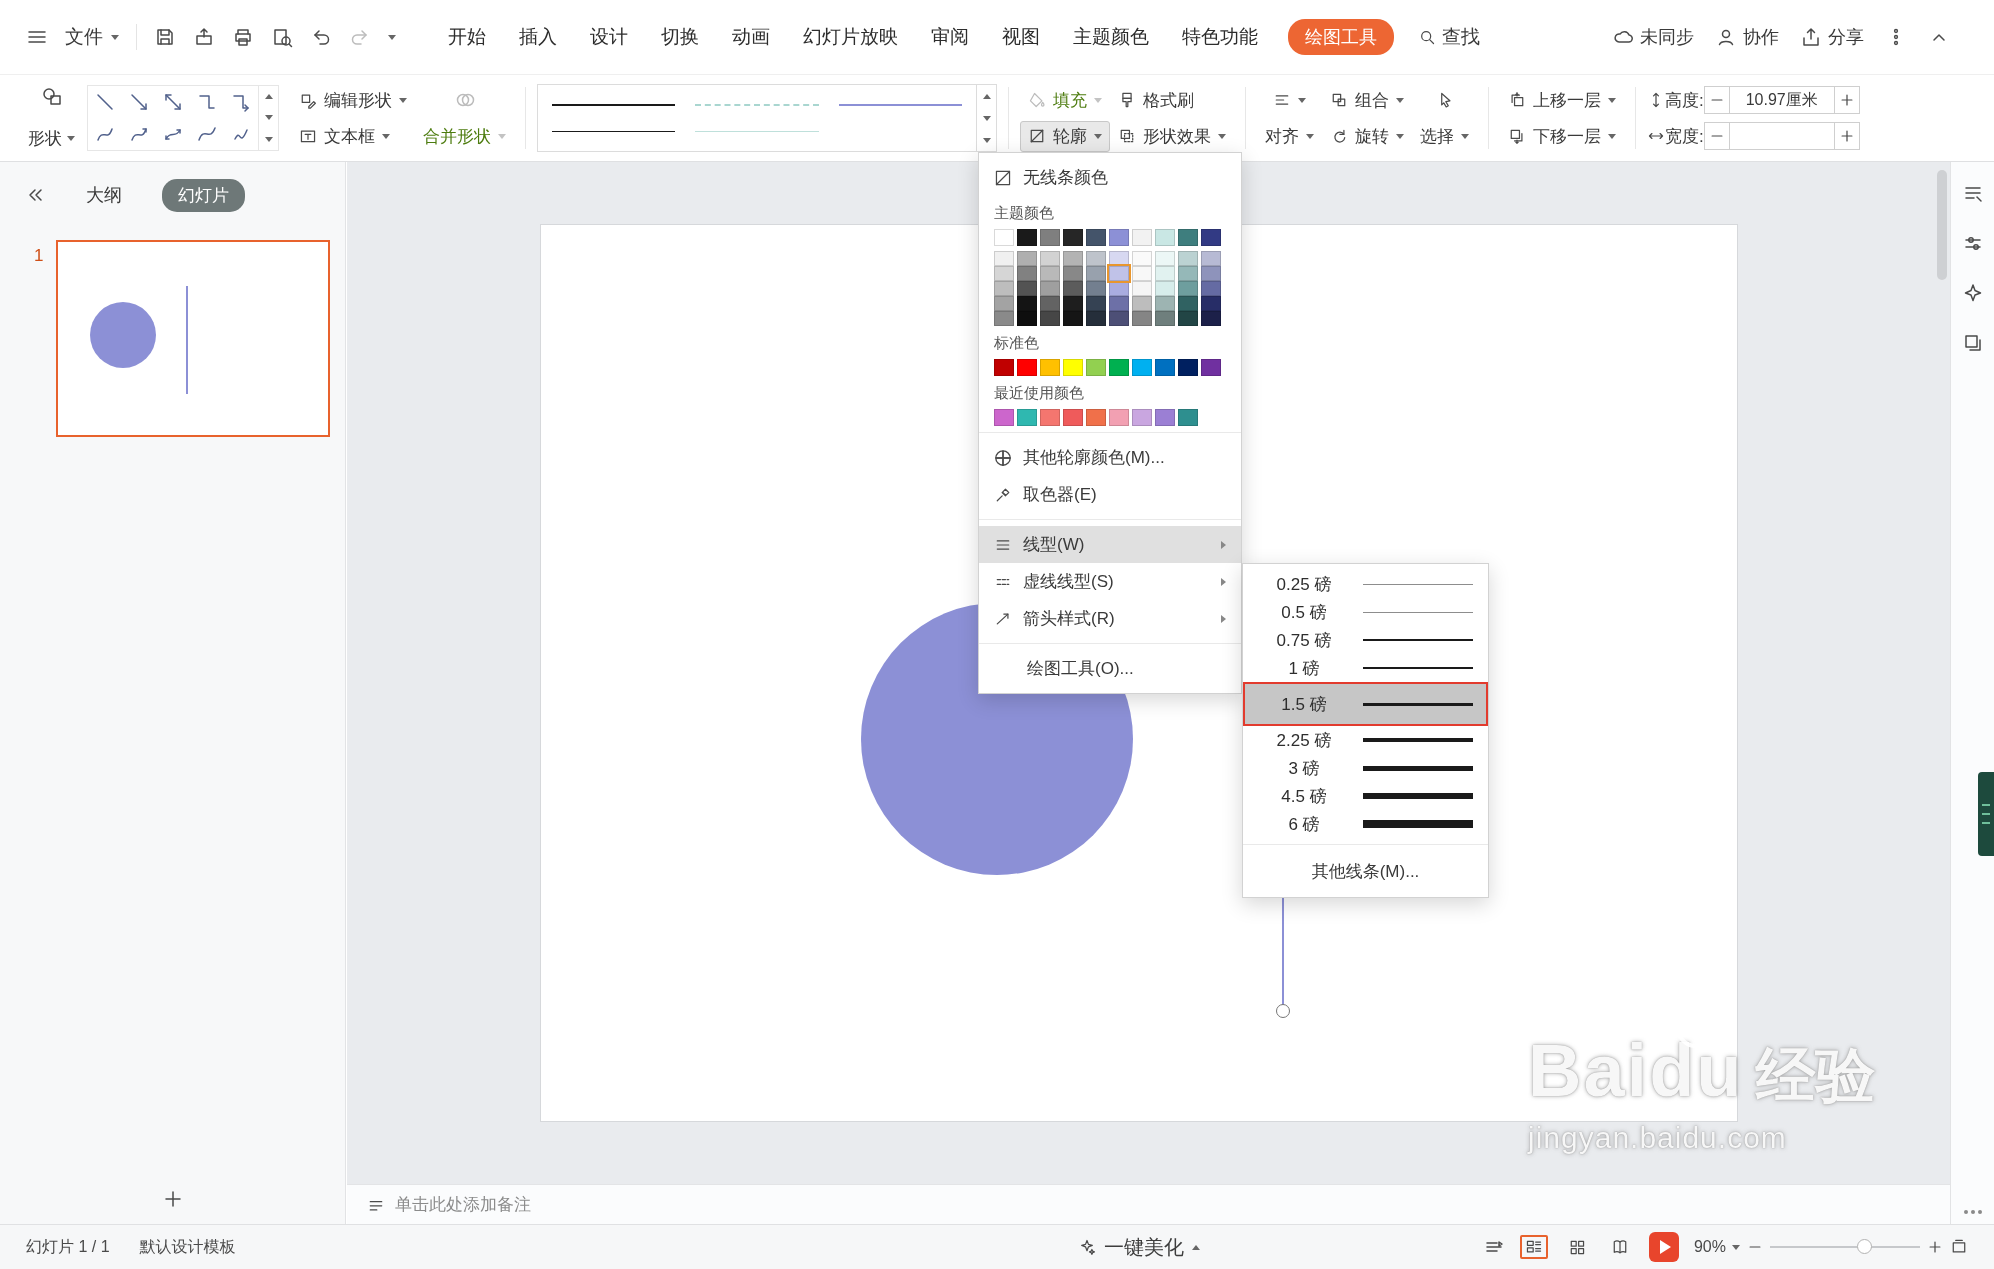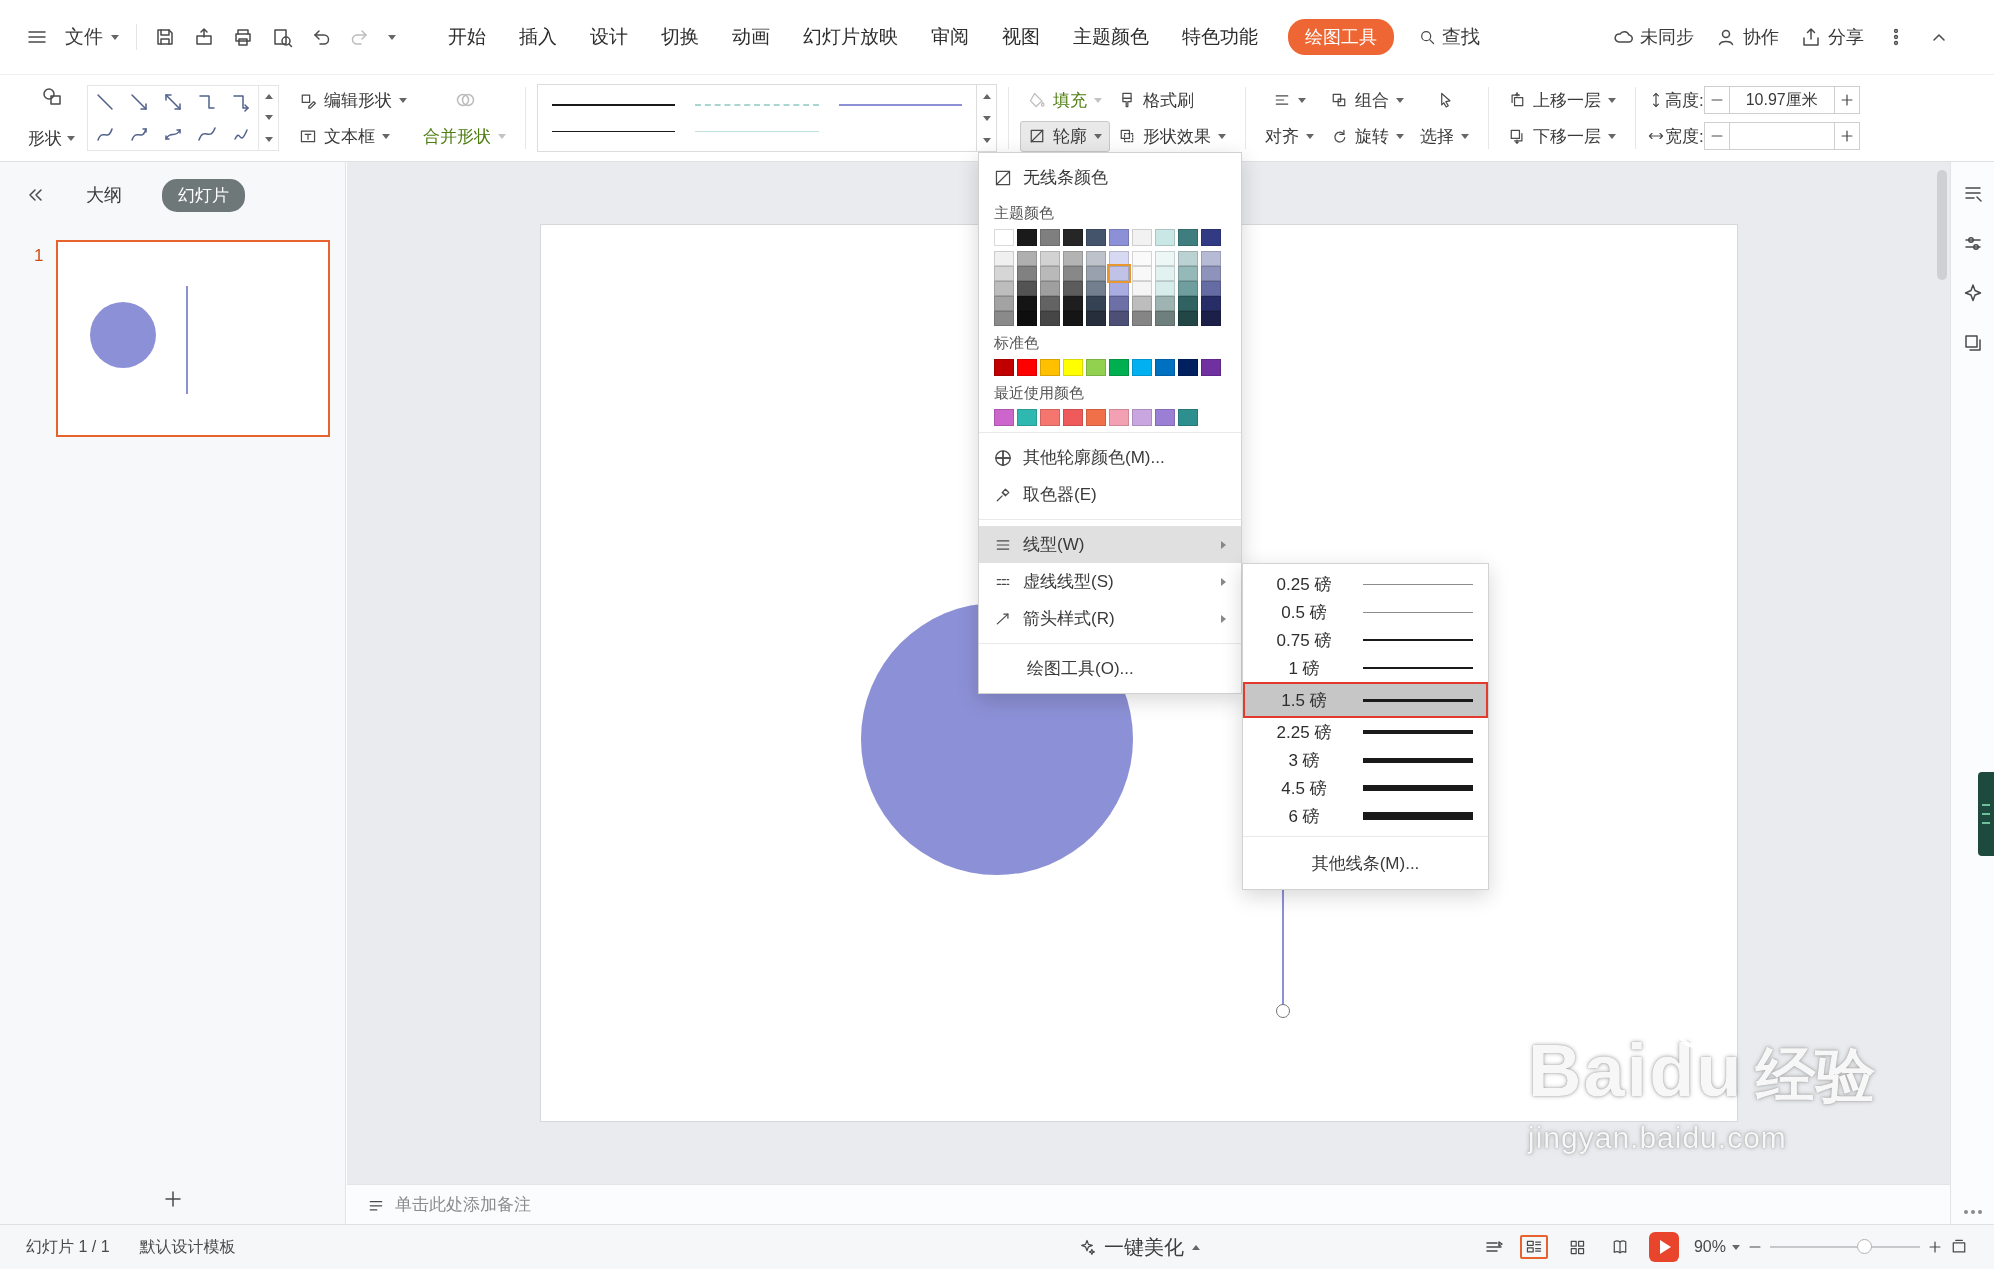--- a/index.html
+++ b/index.html
@@ -97,21 +97,21 @@
   .tint-grid{display:grid;grid-template-columns:repeat(10,20px);gap:0 3px;padding:0 15px;margin-top:5px}
   .sw{width:20px;height:17px;border:1px solid rgba(0,0,0,.15)}
   .tint-grid .sw{height:15px}
   .sw.picked{outline:2px solid #e8962e;position:relative;z-index:2}
   .menu-sep{height:1px;background:#e9e9e9;margin:6px 0}
   .indent{padding-left:48px}
 
   
   .submenu{position:absolute;left:1242px;top:563px;width:247px;background:#fff;border:1px solid #d2d2d2;box-shadow:0 6px 20px rgba(0,0,0,.16);z-index:101;padding:6px 0;font-size:17px}
   .wrow{display:flex;align-items:center;height:28px;padding:0 15px;gap:13px}
-  .wrow.selected{background:#c6c6c6;border:2px solid #e23b2e;height:36px;padding:0 13px}
+  .wrow.selected{background:#c6c6c6;border:2px solid #e23b2e;height:44px;padding:0 13px}
   .wlabel{width:92px;text-align:center;color:#2e2e2e;white-space:nowrap}
   .wline{flex:1;border-top:1px solid #1a1a1a}
   .other-row{height:40px;display:flex;align-items:center;justify-content:center}
 
   
   .watermark{position:absolute;left:1528px;top:1028px;z-index:60;pointer-events:none;color:rgba(255,255,255,.93);text-shadow:0 0 4px rgba(145,145,145,.8),0 0 1px rgba(120,120,120,.9)}
   .wm-row{display:flex;align-items:baseline;gap:12px;font-weight:bold}
   .wm-brand{font-size:74px;letter-spacing:2px}
   .wm-cn{font-size:60px}
   .wm-url{font-size:30px;margin-top:4px;letter-spacing:1px}

